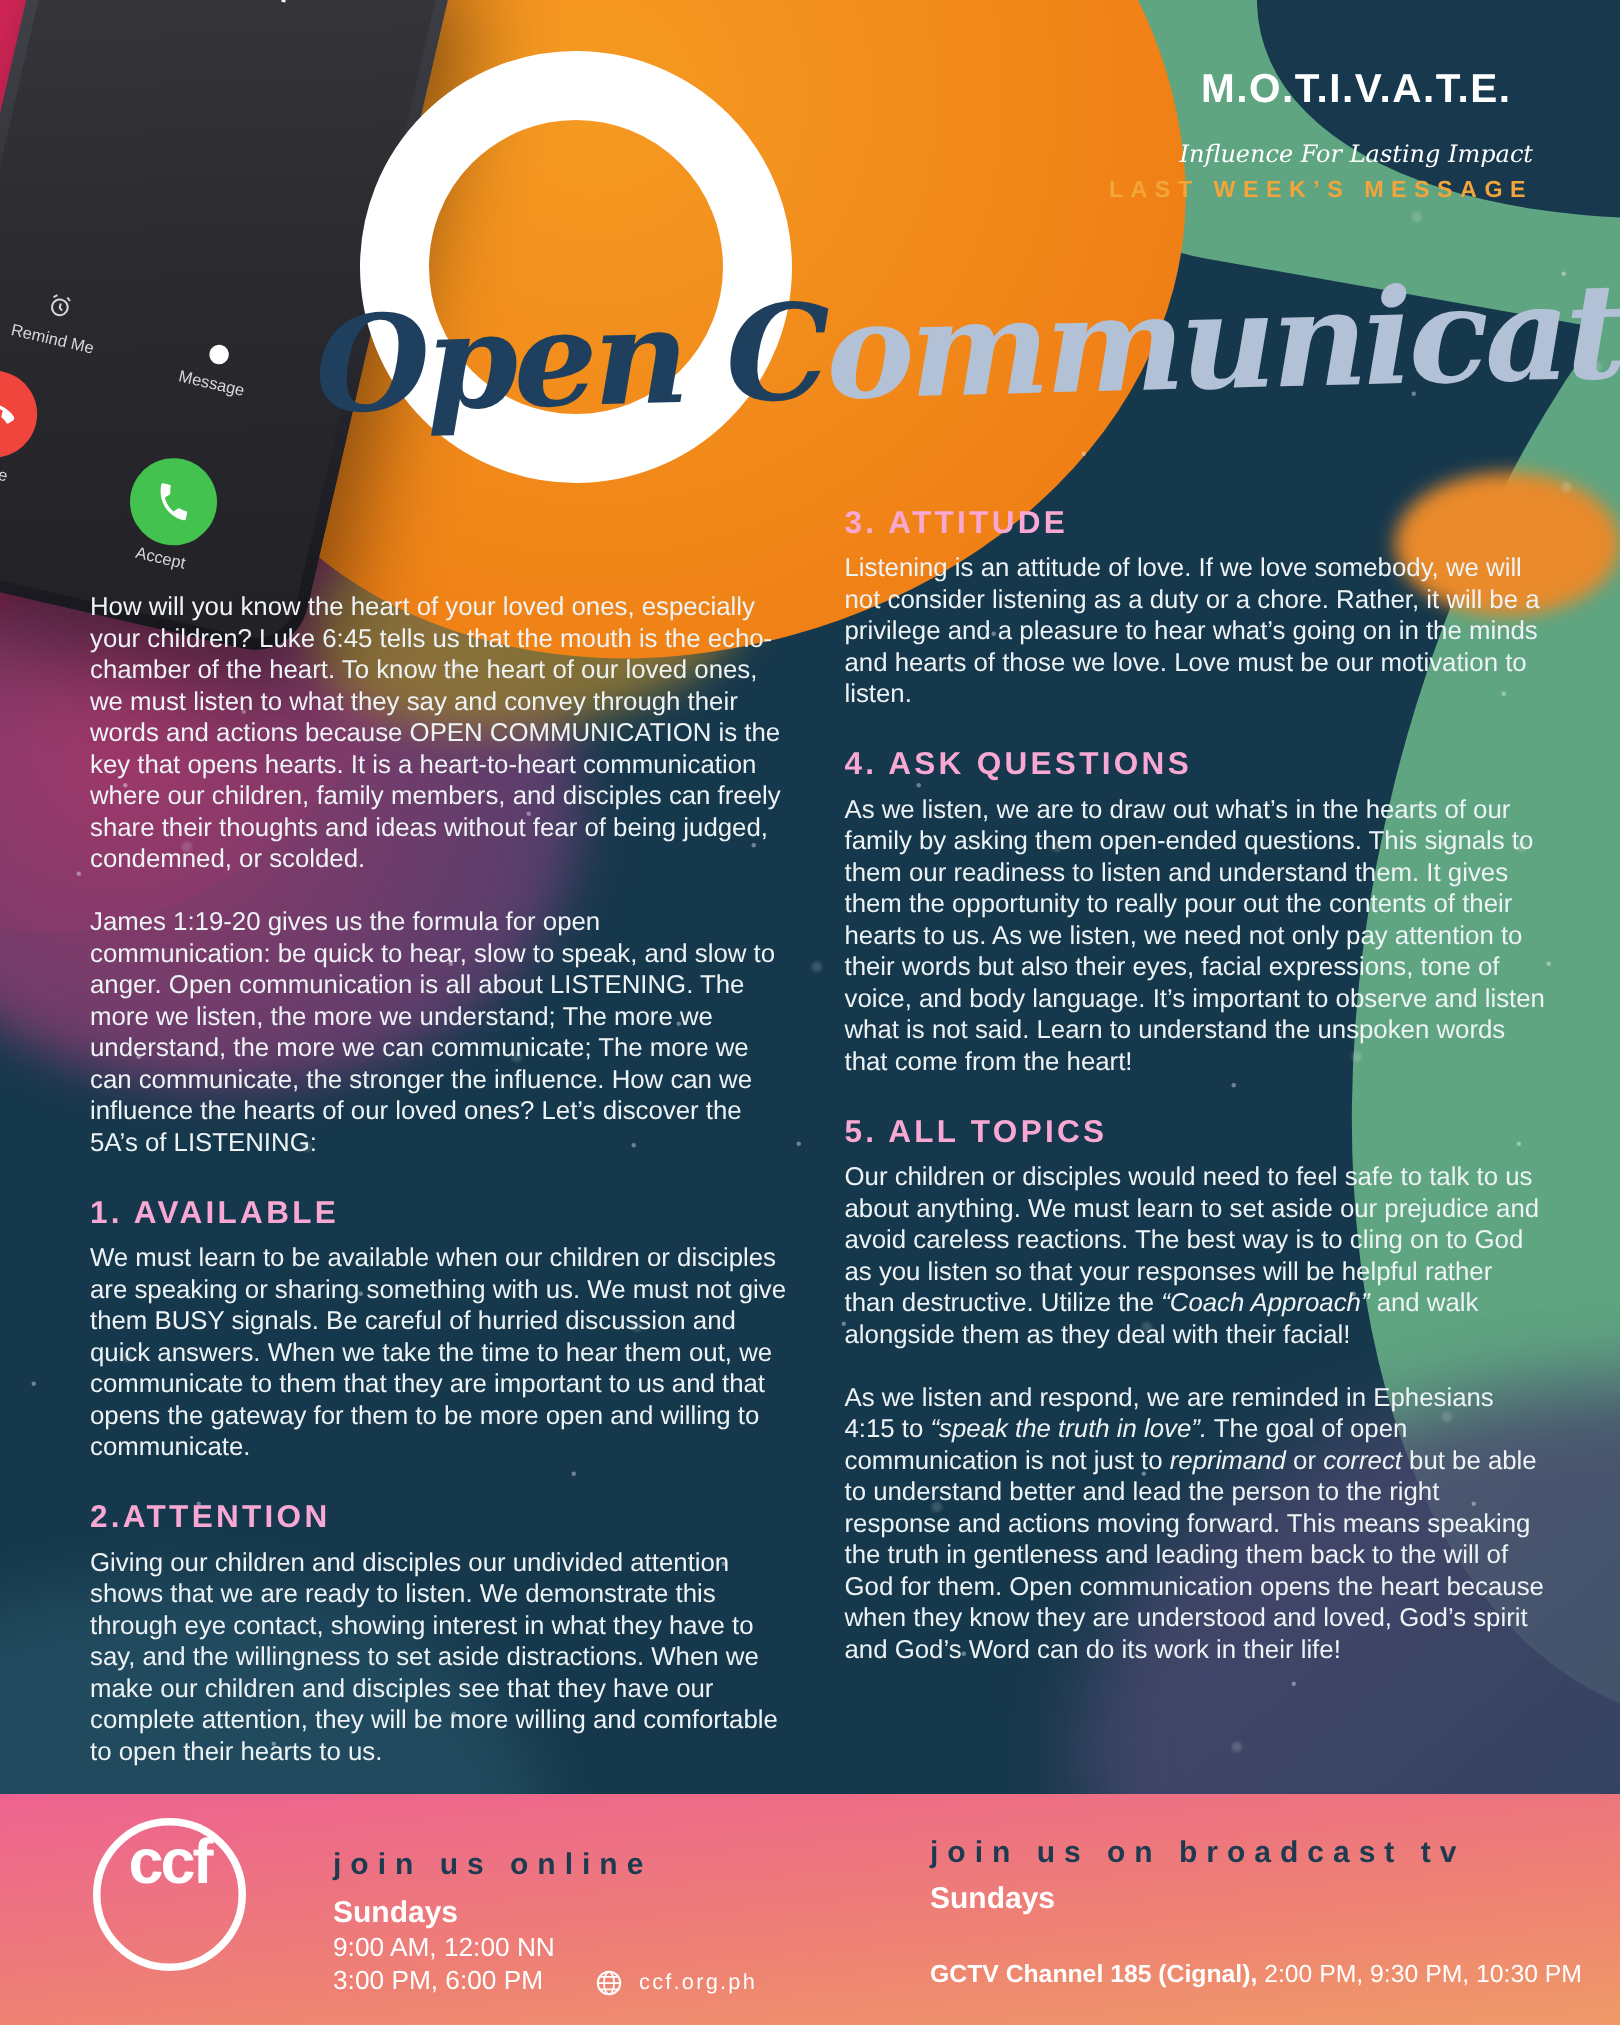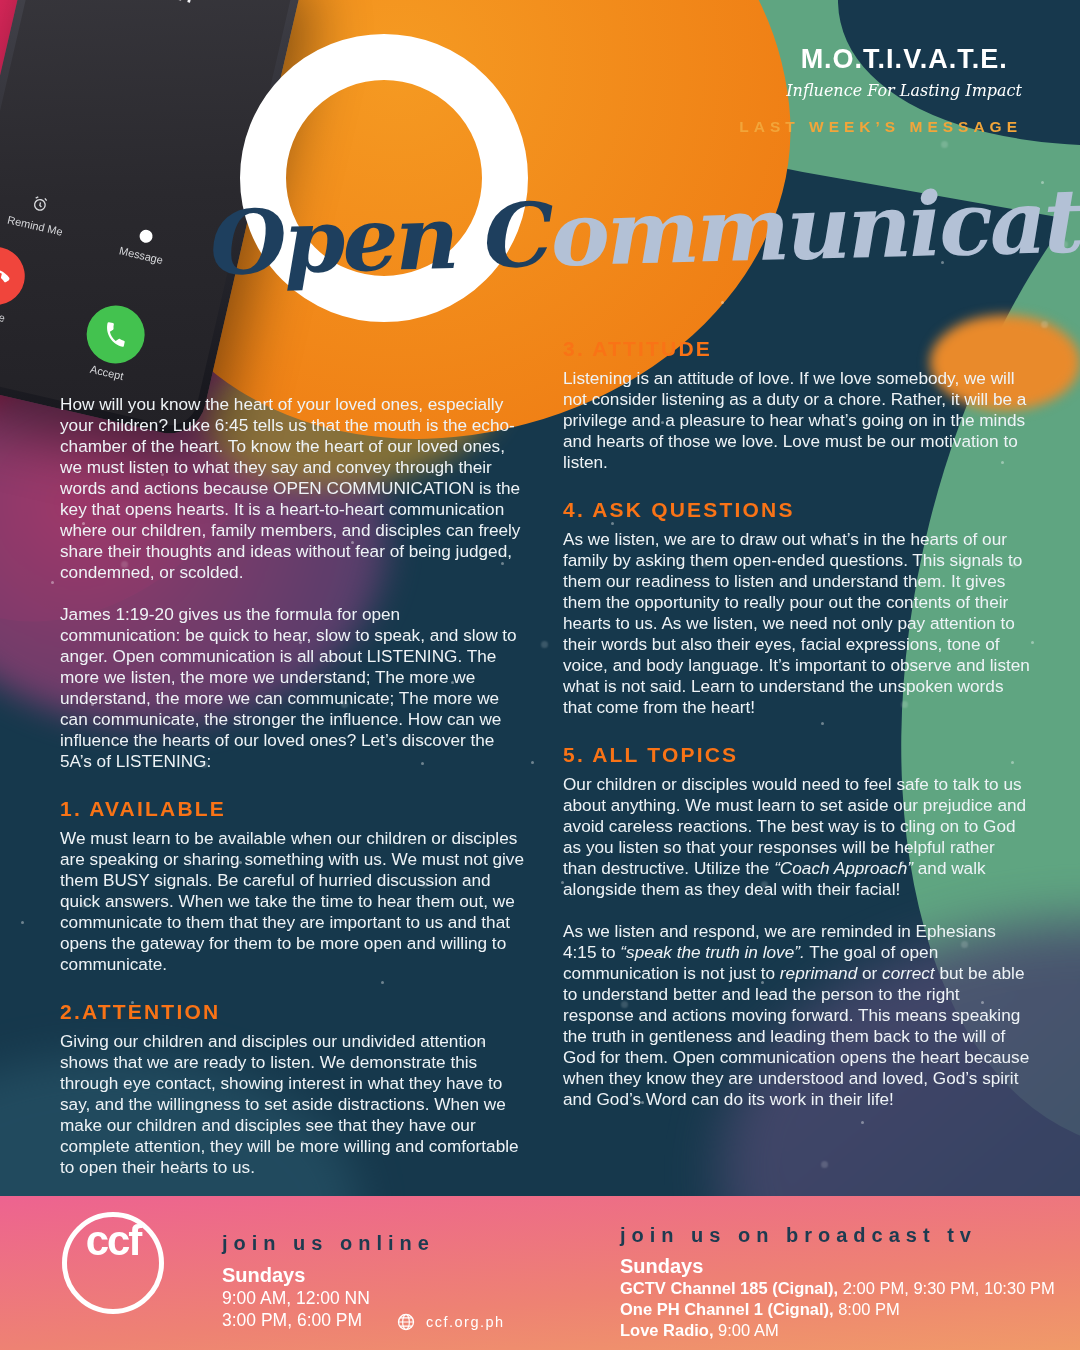--- a/index.html
+++ b/index.html
@@ -68,39 +68,39 @@
             align-items:center;justify-content:center;}
   .btn-decline{left:4px;top:342px;background:#f0453c;}
   .btn-accept{left:134px;top:372px;background:#43c24f;}
   .call-btn-label{position:absolute;color:#d6d7da;font-size:11px;text-align:center;width:58px;}
   .lbl-decline{left:4px;top:404px;}
   .lbl-accept{left:134px;top:434px;}
 
   
   .motivate{position:absolute;right:58px;top:44px;z-index:8;text-align:center;color:#fff;}
   .motivate .name{font-size:27px;font-weight:bold;letter-spacing:1px;}
-  .motivate .tagline{font-family:"DejaVu Serif",serif;font-style:italic;font-size:16px;margin-top:6px;}
+  .motivate .tagline{font-family:"DejaVu Serif",serif;font-style:italic;font-size:16px;margin-top:18px;}
   .kicker{position:absolute;right:58px;top:118px;z-index:8;color:#f2a53a;font-size:15.5px;
           font-weight:bold;letter-spacing:5px;}
 
   .o-ring{position:absolute;left:240px;top:34px;width:196px;height:196px;z-index:8;
           border:46px solid #ffffff;border-radius:50%;}
   .title{position:absolute;left:210px;top:186px;z-index:9;white-space:nowrap;
          font-family:"DejaVu Serif",serif;font-style:italic;font-weight:bold;
          font-size:88px;letter-spacing:-3px;transform:rotate(-1.5deg);line-height:1;}
   .title .t-dark{color:#1e3f5e;}
   .title .t-light{color:#b3c1d6;}
 
   
   .col{position:absolute;z-index:9;color:#eef3f6;font-size:17.2px;line-height:21px;}
   .col-left{left:60px;top:394px;width:464px;}
   .col-right{left:563px;top:338px;width:470px;}
   .col p{margin:0 0 21px 0;}
   .col h2{margin:26px 0 9px 0;font-size:21px;font-weight:bold;letter-spacing:2.2px;
-          color:#f97316;}
+          color:#f9a8d4;}
   .col h2:first-child{margin-top:0;}
   .col i{font-style:italic;}
 
   
   .footer{position:absolute;left:0;top:1196px;width:1080px;height:154px;z-index:10;
           background:linear-gradient(175deg,#ed6390 0%,#ee8273 62%,#f09a68 100%);}
   .ccf-logo{position:absolute;left:62px;top:16px;width:92px;height:92px;border:5px solid #fff;
             border-radius:50%;display:flex;align-items:flex-start;justify-content:center;}
   .ccf-logo span{color:#fff;font-size:42px;font-weight:bold;letter-spacing:-2px;}
   .f-head{color:#1d3b50;font-size:20px;font-weight:600;letter-spacing:6px;}
@@ -111,21 +111,21 @@
   .f-social{position:absolute;left:396px;top:72px;}
   .f-social .row{display:flex;align-items:center;gap:10px;margin-bottom:9px;color:#fff;
                  font-size:14.5px;letter-spacing:1.5px;margin-top:44px;}
   .fb-ic{width:20px;height:20px;background:#fff;border-radius:3px;color:#ee7d77;
          display:flex;align-items:flex-end;justify-content:center;font-weight:bold;
          font-size:16px;font-family:"Liberation Serif",serif;overflow:hidden;}
   .yt-ic{width:28px;height:19px;background:#fff;border-radius:5px;position:relative;}
   .yt-ic::before{content:"";position:absolute;left:11px;top:5px;border-left:8px solid #ee8273;
                  border-top:4.5px solid transparent;border-bottom:4.5px solid transparent;}
   .yt-word{font-weight:bold;font-size:17px;letter-spacing:0;margin-right:4px;}
-  .f-lines{color:#fff;font-size:16.5px;line-height:21px;}
+  .f-lines{color:#fff;font-size:16.5px;line-height:21px;margin-top:28px;}
   .f-lines b{font-weight:bold;}
 </style>
 </head>
 <body>
 
 <div class="page">
 
   <div class="blob green-band"></div>
   <div class="blob green-mass"></div>
   <div class="blob navy-corner"></div>

